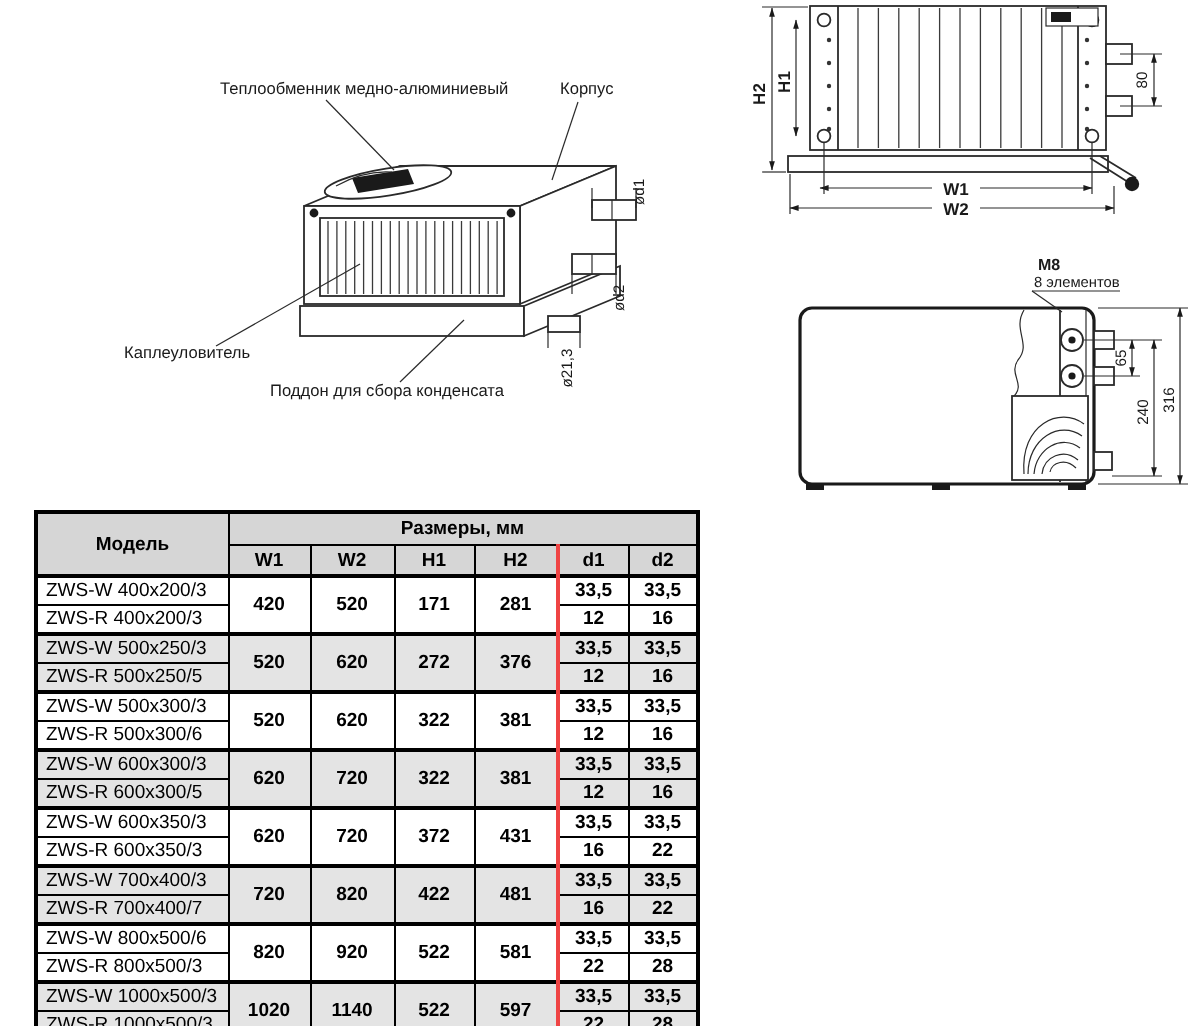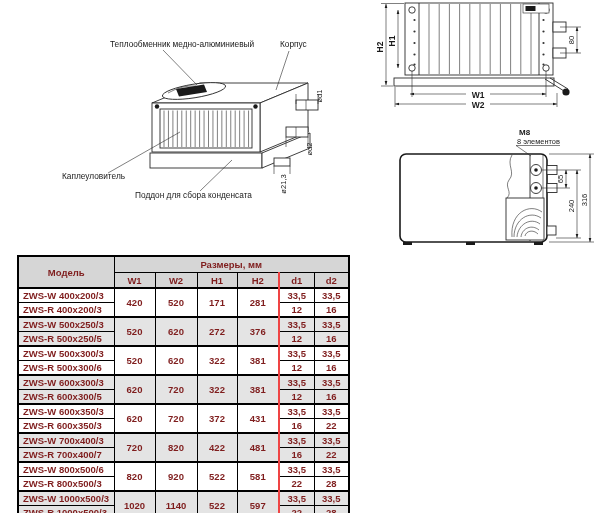--- a/index.html
+++ b/index.html
@@ -1,38 +1,38 @@
 <!DOCTYPE html>
 <html style="--header-bg: #d6d6d6; --shaded-bg: #e4e4e4;"><head>
 <meta charset="utf-8">
 <style>
   html,body{margin:0;padding:0;background:#fff;}
   .page{position:relative;width:600px;height:513px;background:#fff;overflow:hidden;
-        font-family:"Liberation Sans",sans-serif;color:#7f1d1d;}
+        font-family:"Liberation Sans",sans-serif;color:#000000;}
   svg{position:absolute;left:0;top:0;}
   svg text{fill:#1a1a1a;font-family:"Liberation Sans",sans-serif;}
   .lbl{font-size:8.3px;}
   .dim{font-size:8.5px;font-weight:bold;}
   .dimr{font-size:7.6px;}
   .m8{font-size:8px;font-weight:bold;}
   .elm{font-size:7.4px;}
   .ln{stroke:#2a2a2a;stroke-width:0.9;fill:none;}
   .lnt{stroke:#2a2a2a;stroke-width:0.6;fill:none;}
   .lnk{stroke:#1a1a1a;stroke-width:1.6;fill:none;}
   .fill{fill:#fff;}
   .dk{fill:#1a1a1a;}
   #iso-fins line,#front-fins line{stroke:#3a3a3a;stroke-width:0.65;}
   #front-dots circle{fill:#333;}
   
   .spec{position:absolute;left:17px;top:255px;border-collapse:collapse;table-layout:fixed;
         border:2px solid #000;font-size:9.5px;}
   .spec th,.spec td{border:1px solid #000;padding:0;text-align:center;overflow:hidden;white-space:nowrap;}
   .spec th{background:var(--header-bg,#d6d6d6);font-weight:bold;height:14px;}
   .spec td{height:13px;font-weight:bold;}
-  .spec td.model{text-align:left;padding-left:4px;font-weight:bold;}
+  .spec td.model{text-align:left;padding-left:4px;font-weight:normal;}
   .spec tr.shaded td{background:var(--shaded-bg,#e4e4e4);}
   .spec tr.gfirst td{border-top:2px solid #000;}
   .spec .dl{border-left:2px solid #ef4444;}
 </style>
 </head>
 <body>
 
 <div class="page">
 
   <svg width="600" height="252" viewBox="0 0 600 252">

